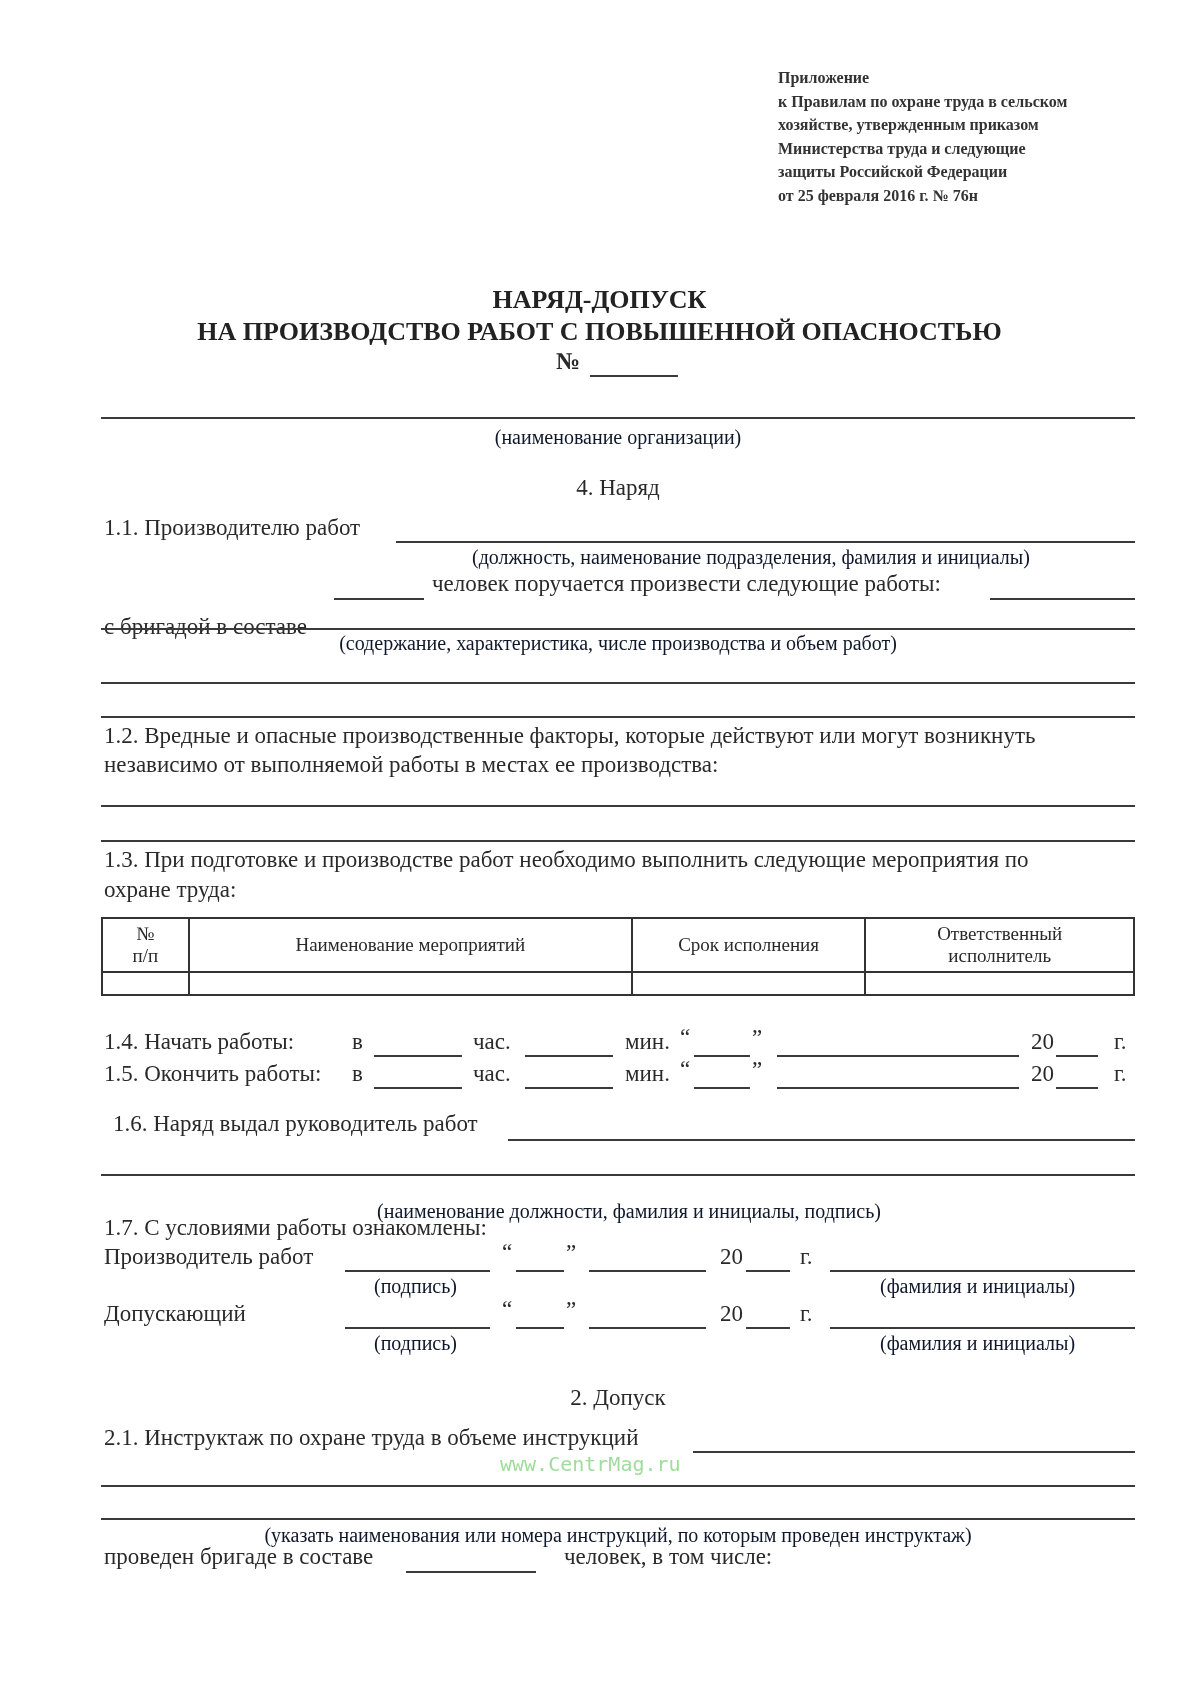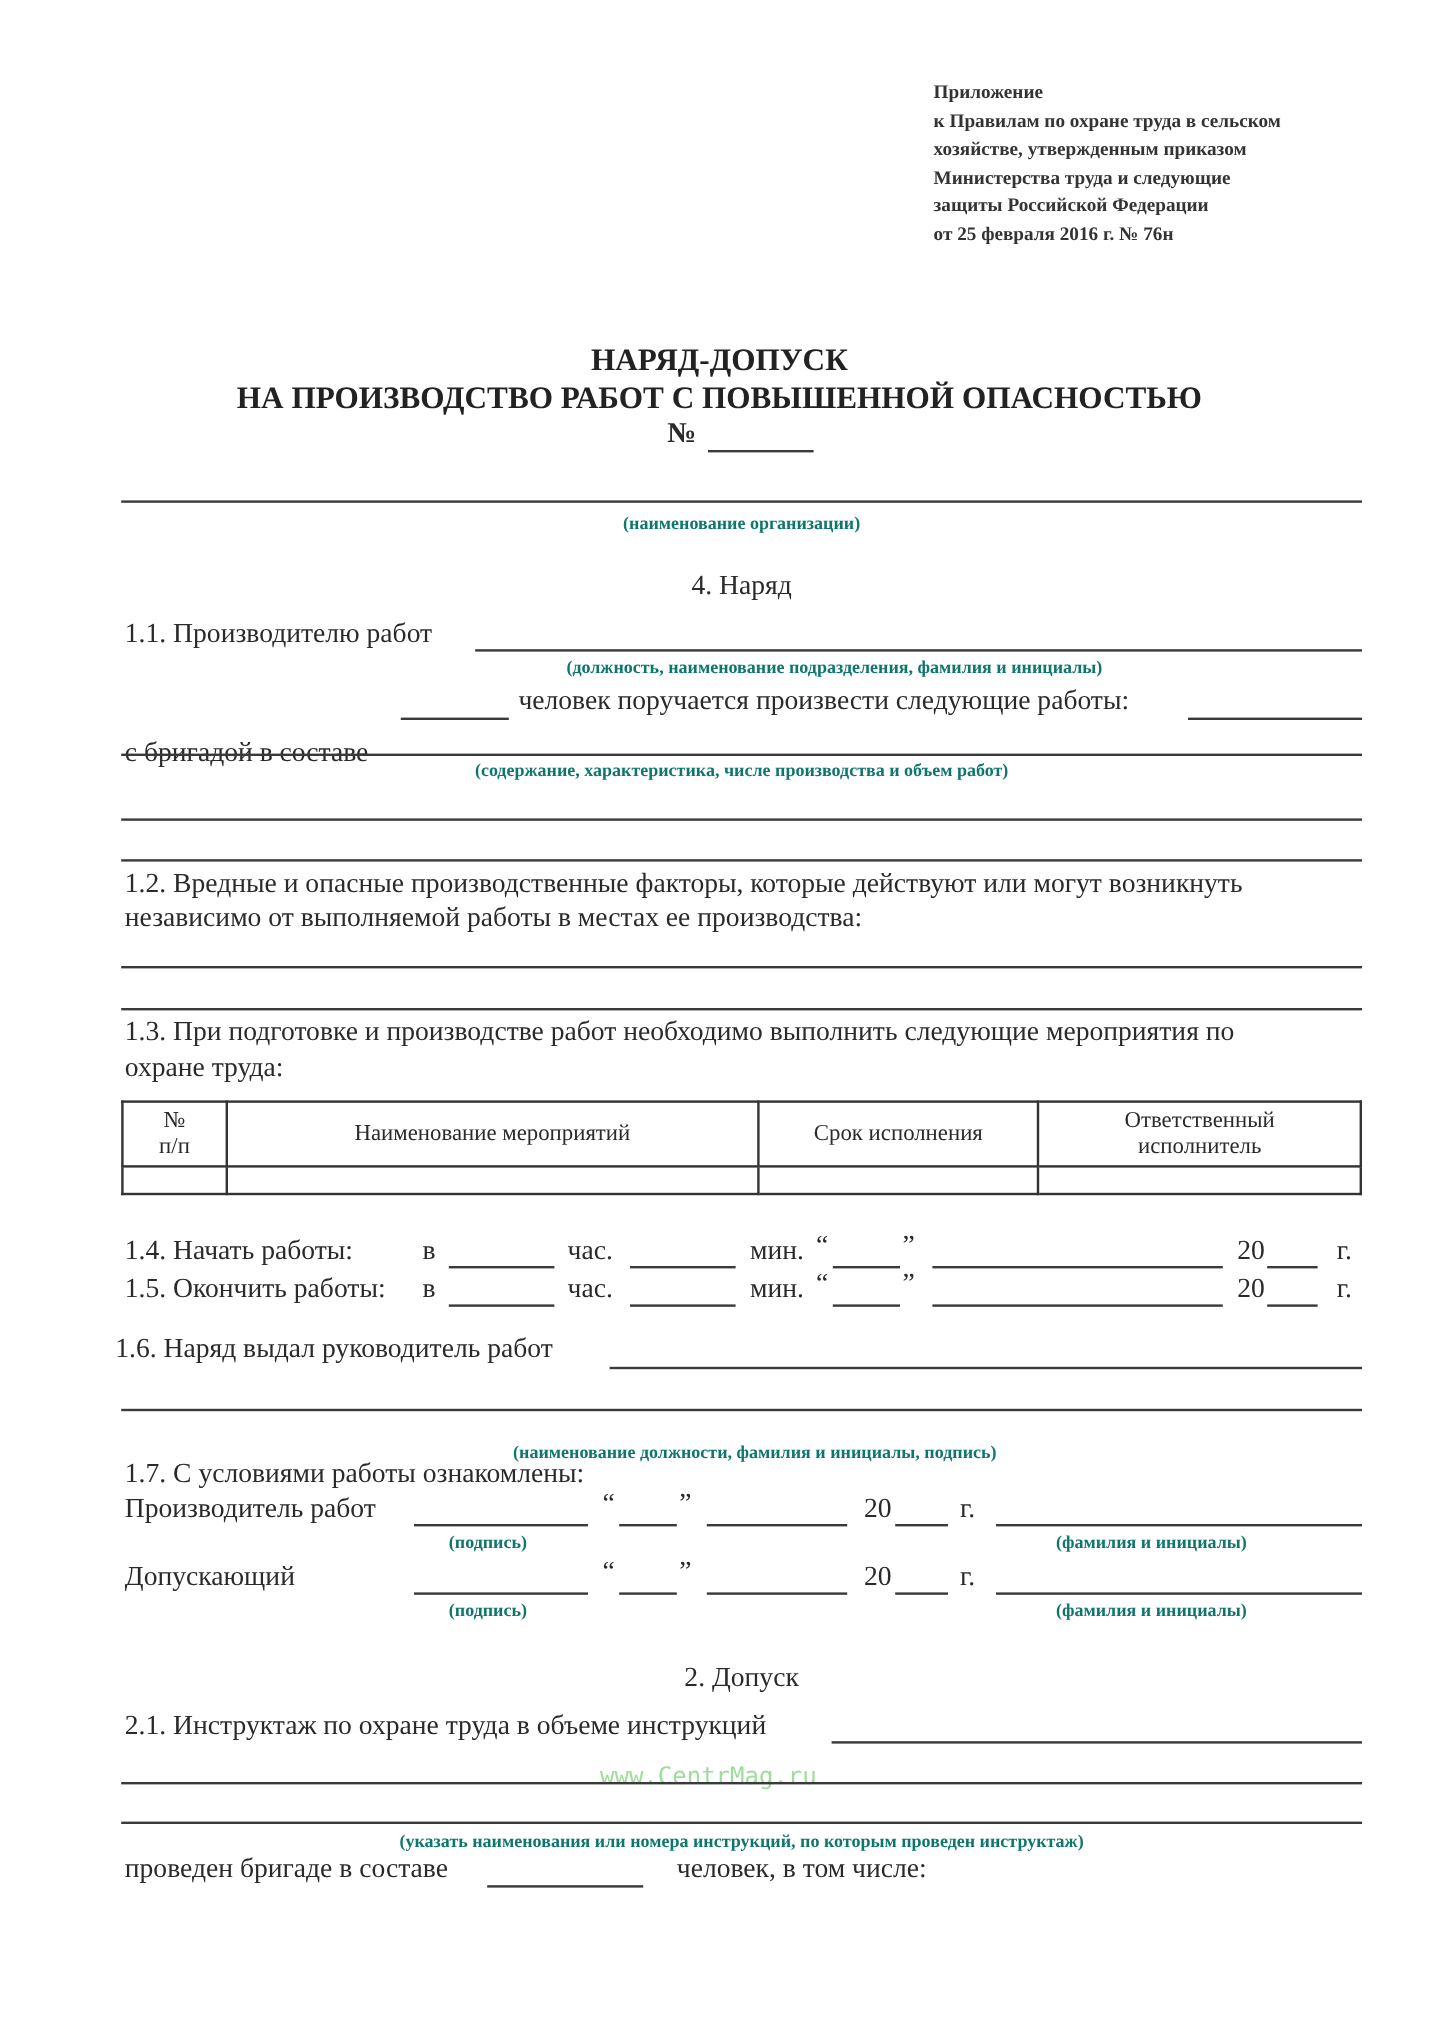--- a/index.html
+++ b/index.html
@@ -1,35 +1,35 @@
 <!DOCTYPE html>
 <html><head>
 <meta charset="utf-8">
 <style>
   html, body { margin: 0; padding: 0; background: #ffffff; }
   body { width: 1199px; height: 1696px; position: relative; overflow: hidden;
          font-family: "Liberation Serif", "DejaVu Serif", serif; color: #2a2a2a; }
   .abs { position: absolute; white-space: nowrap; }
   .txt { font-size: 23px; line-height: 28px; }
-  .small { font-size: 15px; line-height: 18px; font-weight: bold; color: #0f766e; }
+  .small { font-size: 20px; line-height: 18px; font-weight: normal; color: #0f172a; }
   .line { position: absolute; height: 0; border-top: 2px solid #3a3a3a; }
   .appendix { position: absolute; left: 778px; top: 66px; font-size: 16px; line-height: 23.5px;
               font-weight: bold; color: #333; }
   .appendix div { white-space: nowrap; }
   .title { position: absolute; left: 0; width: 1199px; text-align: center; font-weight: bold;
            font-size: 26px; line-height: 31px; color: #222; }
   .center { position: absolute; text-align: center; }
   table.measures { position: absolute; left: 101px; top: 917px; width: 1034px; border-collapse: collapse;
                    border: 2px solid #333; }
   table.measures th, table.measures td { border: 2px solid #333; font-weight: normal;
       font-size: 19px; line-height: 22px; text-align: center; padding: 0; }
   table.measures th { height: 52px; }
   table.measures td { height: 21px; }
   .watermark { position: absolute; left: 500px; top: 1452px; font-family: "DejaVu Sans Mono", monospace;
-               font-size: 20px; color: #9fdd9a; margin-top: 16px; }
+               font-size: 20px; color: #9fdd9a; }
 </style>
 </head>
 <body>
 
 <div class="appendix">
   <div>Приложение</div>
   <div>к Правилам по охране труда в сельском</div>
   <div>хозяйстве, утвержденным приказом</div>
   <div>Министерства труда и следующие</div>
   <div>защиты Российской Федерации</div>
@@ -122,21 +122,21 @@
 <div class="line" style="left:525px; top:1087px; width:88px;"></div>
 <div class="abs txt" style="left:625px; top:1060px;">мин.</div>
 <div class="abs txt" style="left:680px; top:1056px;">“</div>
 <div class="line" style="left:694px; top:1087px; width:56px;"></div>
 <div class="abs txt" style="left:752px; top:1056px;">”</div>
 <div class="line" style="left:777px; top:1087px; width:242px;"></div>
 <div class="abs txt" style="left:1031px; top:1060px;">20</div>
 <div class="line" style="left:1056px; top:1087px; width:42px;"></div>
 <div class="abs txt" style="left:1114px; top:1060px;">г.</div>
 
-<div class="abs txt" style="left:96px; top:1110px;text-align:right;">1.6. Наряд выдал руководитель работ</div>
+<div class="abs txt" style="left:113px; top:1110px;text-align:right;">1.6. Наряд выдал руководитель работ</div>
 <div class="line" style="left:508px; top:1139px; width:627px;"></div>
 <div class="line" style="left:101px; top:1174px; width:1034px;"></div>
 <div class="center small" style="left:112px; width:1034px; top:1182px;margin-top:20px;">(наименование должности, фамилия и инициалы, подпись)</div>
 
 <div class="abs txt" style="left:104px; top:1214px;">1.7. С условиями работы ознакомлены:</div>
 
 <div class="abs txt" style="left:104px; top:1243px;">Производитель работ</div>
 <div class="line" style="left:345px; top:1270px; width:145px;"></div>
 <div class="abs small" style="left:374px; top:1277px;">(подпись)</div>
 <div class="abs txt" style="left:502px; top:1239px;">“</div>

